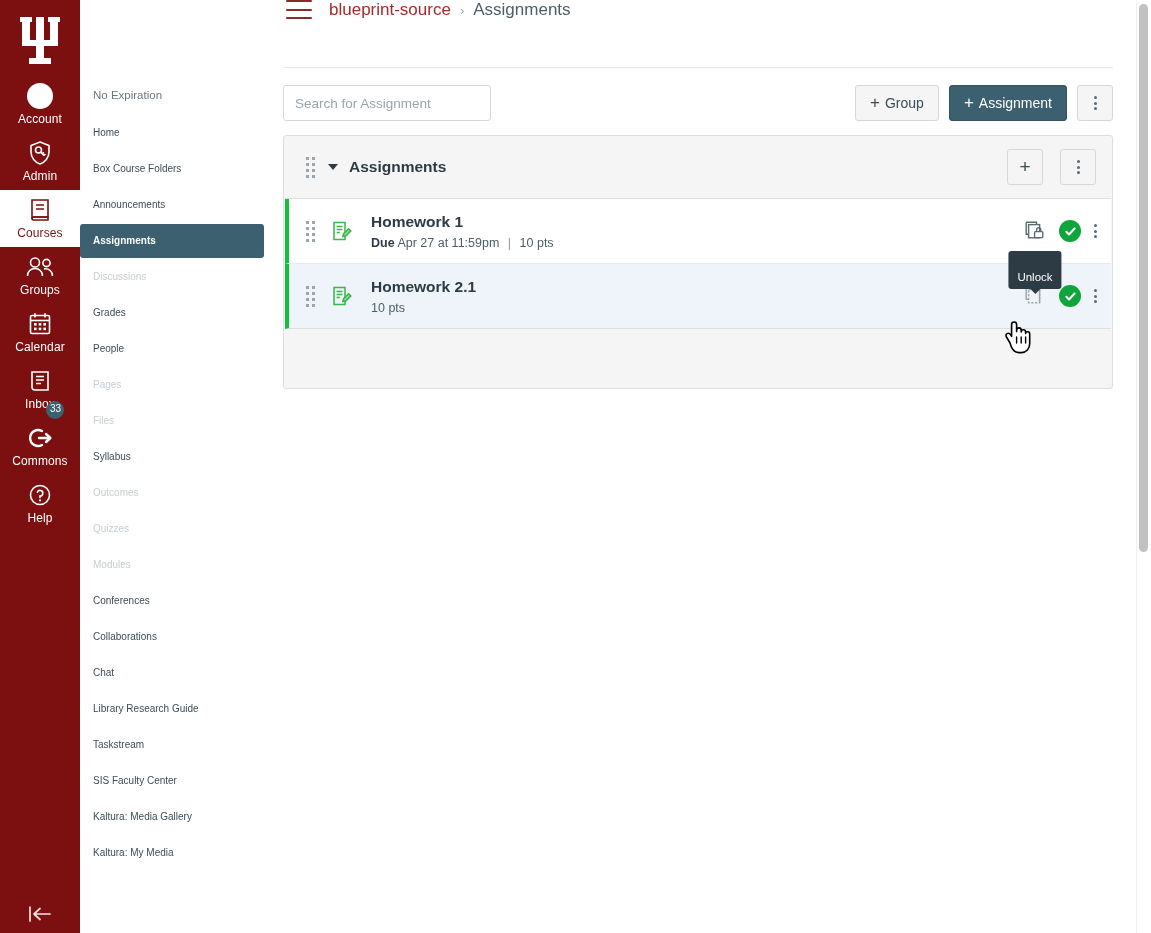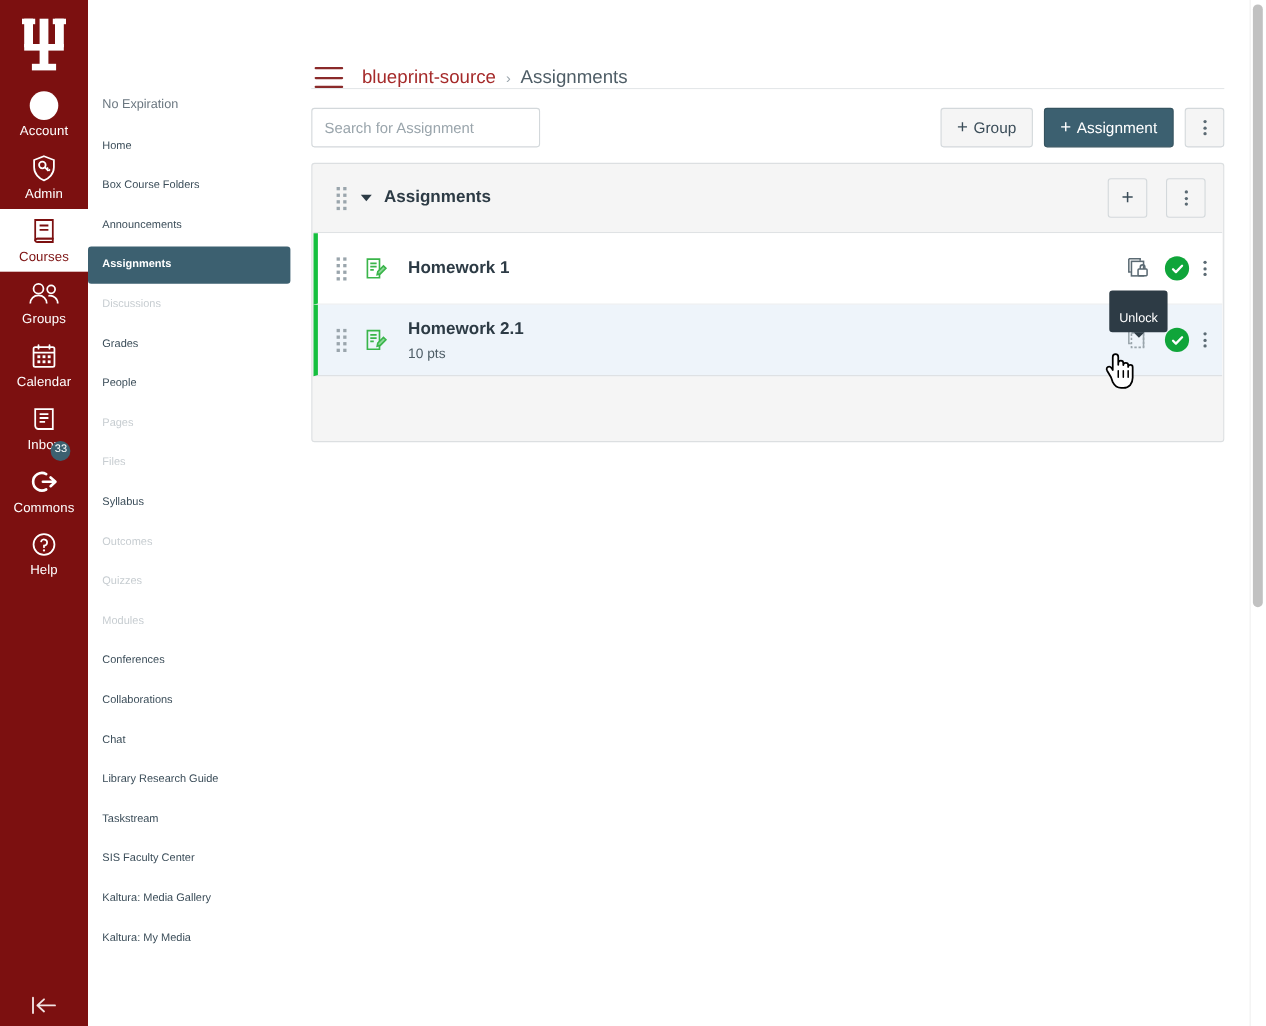--- a/index.html
+++ b/index.html
@@ -121,23 +121,23 @@
 
   
   #main {
     flex: 1;
     min-width: 0;
     position: relative;
     padding: 0 38px 0 18px;
     background: #ffffff;
   }
   #breadcrumb-bar {
-    height: 81px;
+    height: 68px;
     display: flex;
-    align-items: flex-end;
+    align-items: flex-start;
     gap: 17px;
     border-bottom: 1px solid #e4e7e9;
     padding-left: 3px;
   }
   .hamburger {
     width: 26px; height: 19px;
     display: flex; flex-direction: column; justify-content: space-between;
     cursor: pointer;
   }
   .hamburger span { display: block; height: 2px; background: #8a2a2a; border-radius: 1px; }
@@ -556,20 +556,26 @@
           </span>
           <span class="a-type-icon">
             <svg width="22" height="22" viewBox="0 0 22 22" fill="none" stroke="#3ab54a" stroke-width="1.5">
               <path d="M3 2.5 H14 V19.5 H3 Z"></path>
               <path d="M5.6 6.4 H11.4 M5.6 9.4 H11.4 M5.6 12.4 H8.8"></path>
               <path d="M12.5 13.8 L17.6 8.7 L19.8 10.9 L14.7 16 L11.9 16.6 Z" fill="#8fd89a" stroke="#3ab54a"></path>
             </svg>
           </span>
           <div class="a-body">
             <a class="a-title" href="#">Homework 1</a>
+            <div class="a-meta">
+              <b>Due</b>
+              <span>Apr 27 at 11:59pm</span>
+              <span class="sep">|</span>
+              <span>10 pts</span>
+            </div>
           </div>
           <div class="a-actions">
             <button class="icon-btn">
               <svg width="22" height="22" viewBox="0 0 22 22" fill="none" stroke="#5b6a73" stroke-width="1.4">
                 <path d="M2.2 2.2 H12.5 V4 M2.2 2.2 V14.2 H4"></path>
                 <rect x="4.6" y="4.6" width="11" height="13.2"></rect>
                 <rect x="10.6" y="11.6" width="8.2" height="6" rx="0.8" fill="#ffffff"></rect>
                 <path d="M12.6 11.6 V9.9 A2.1 2.1 0 0 1 16.8 9.9 V11.6"></path>
               </svg>
             </button>

